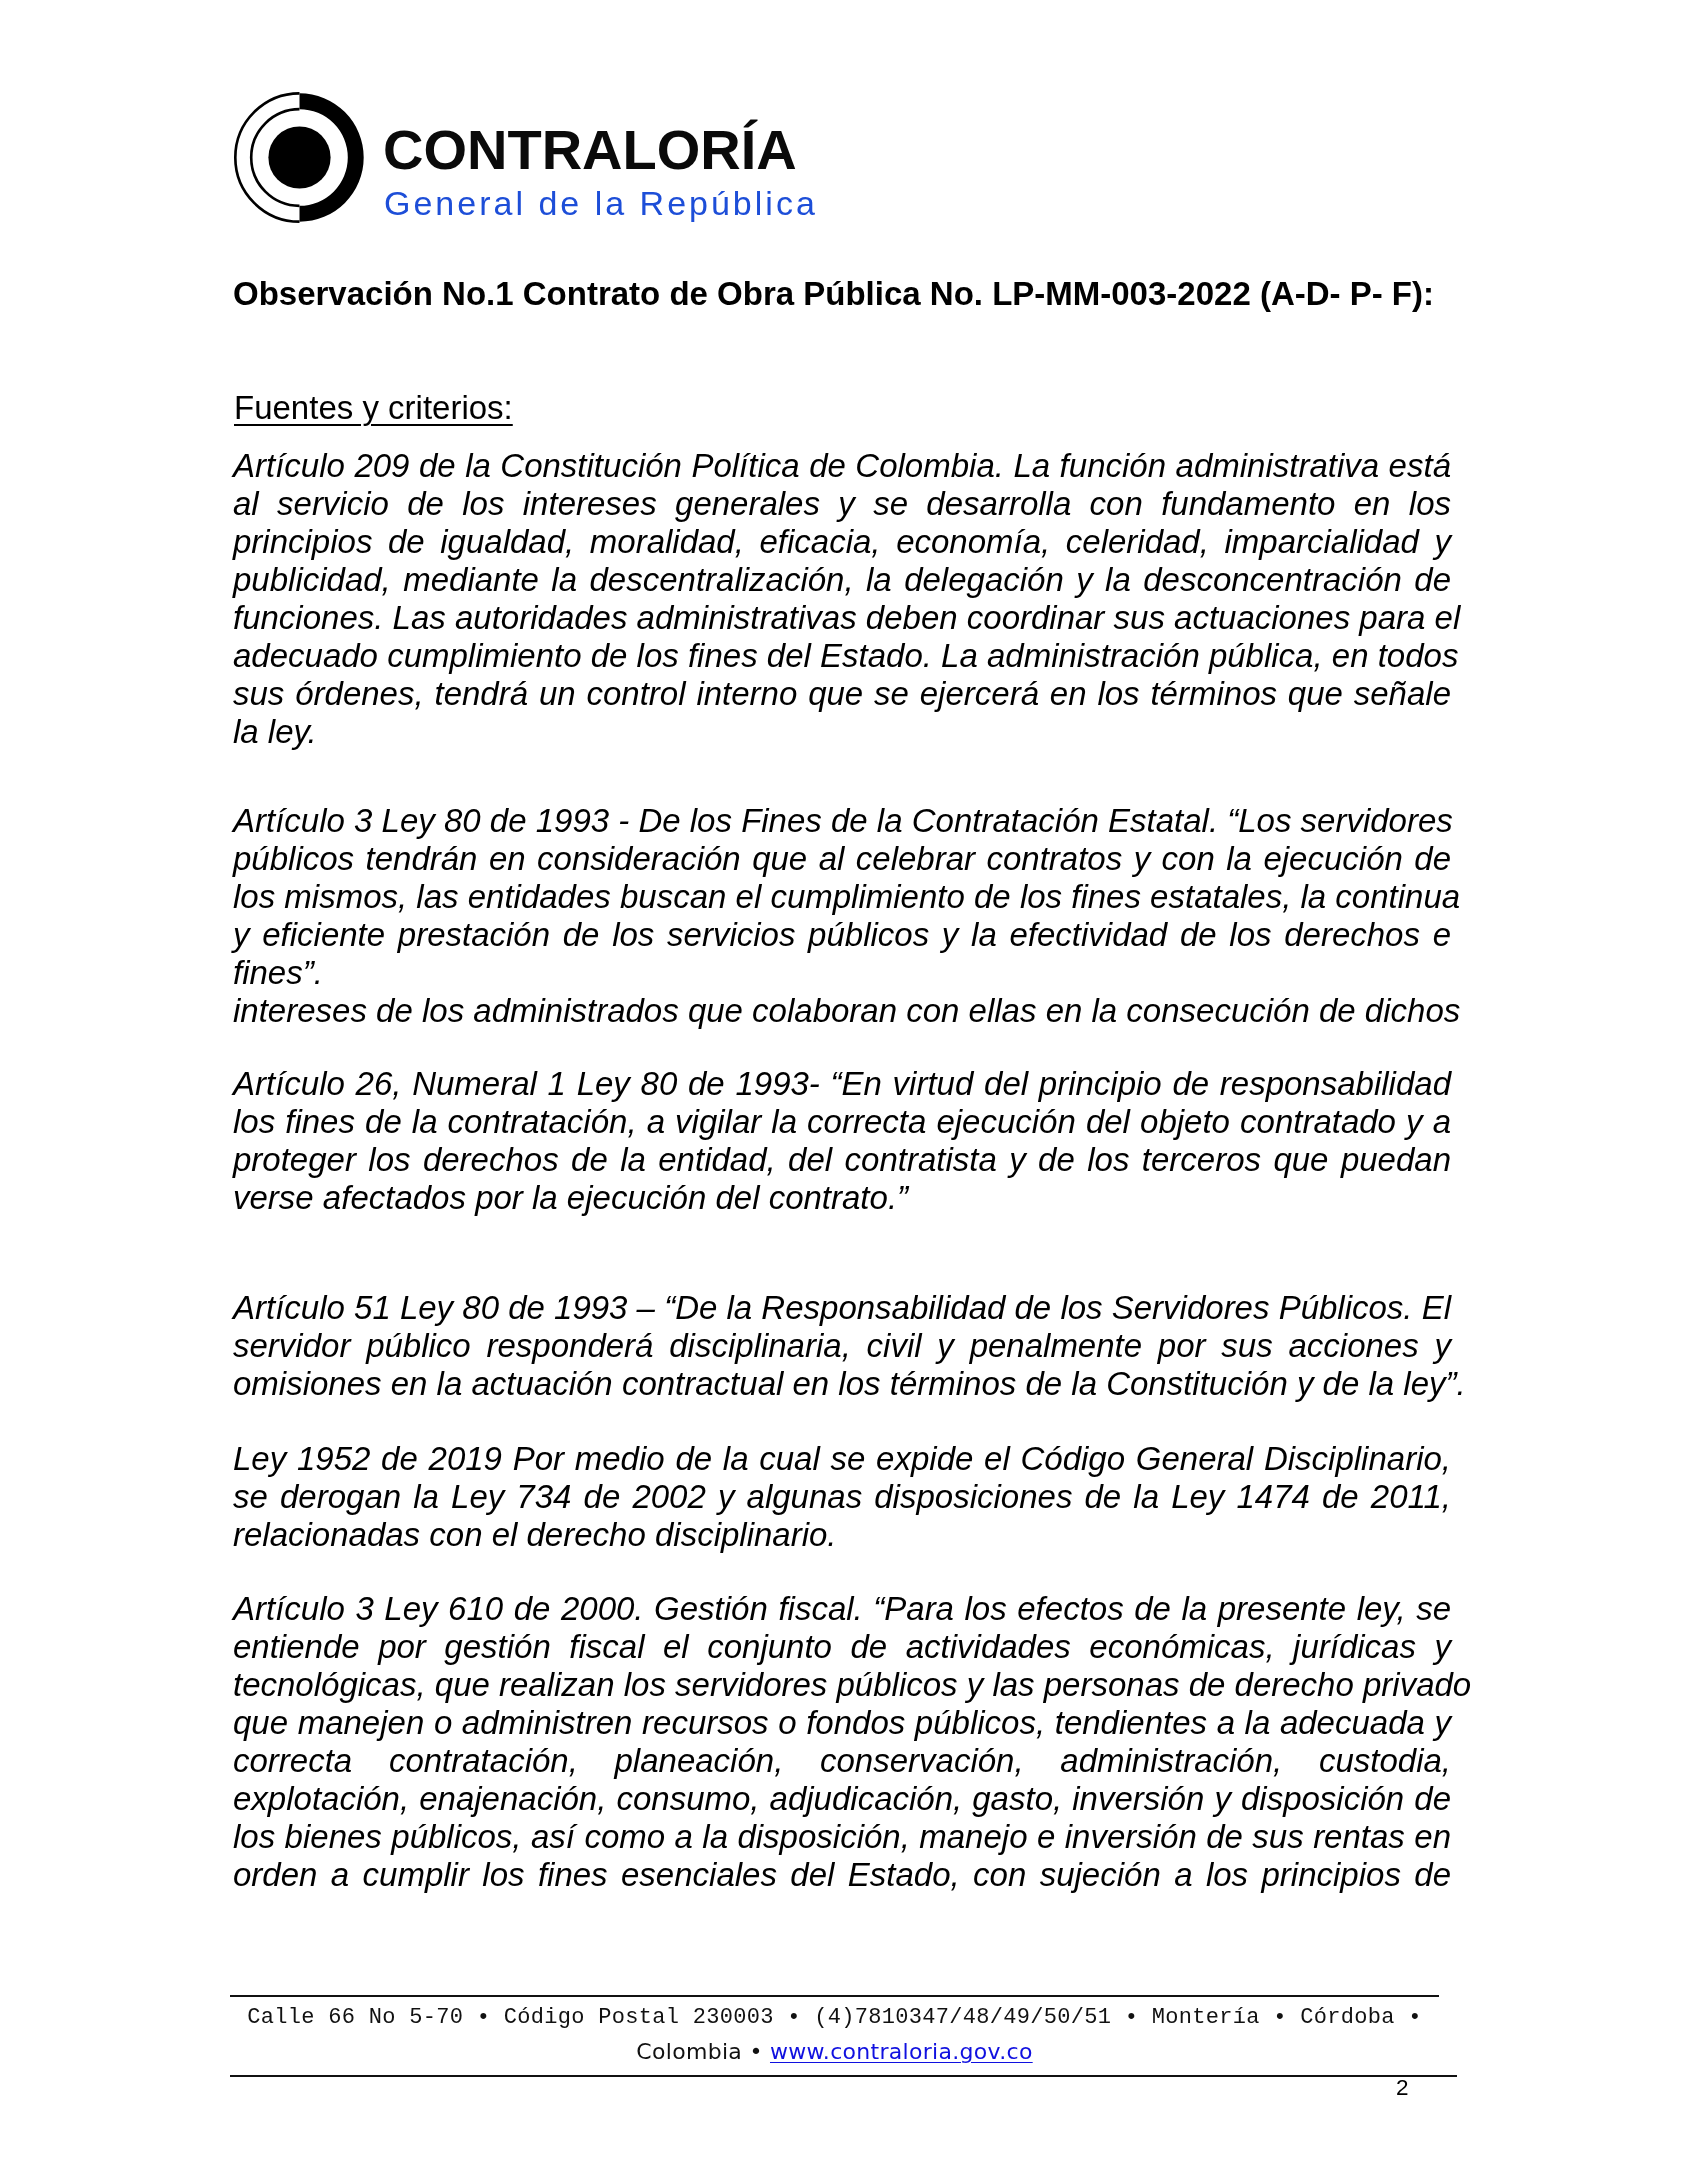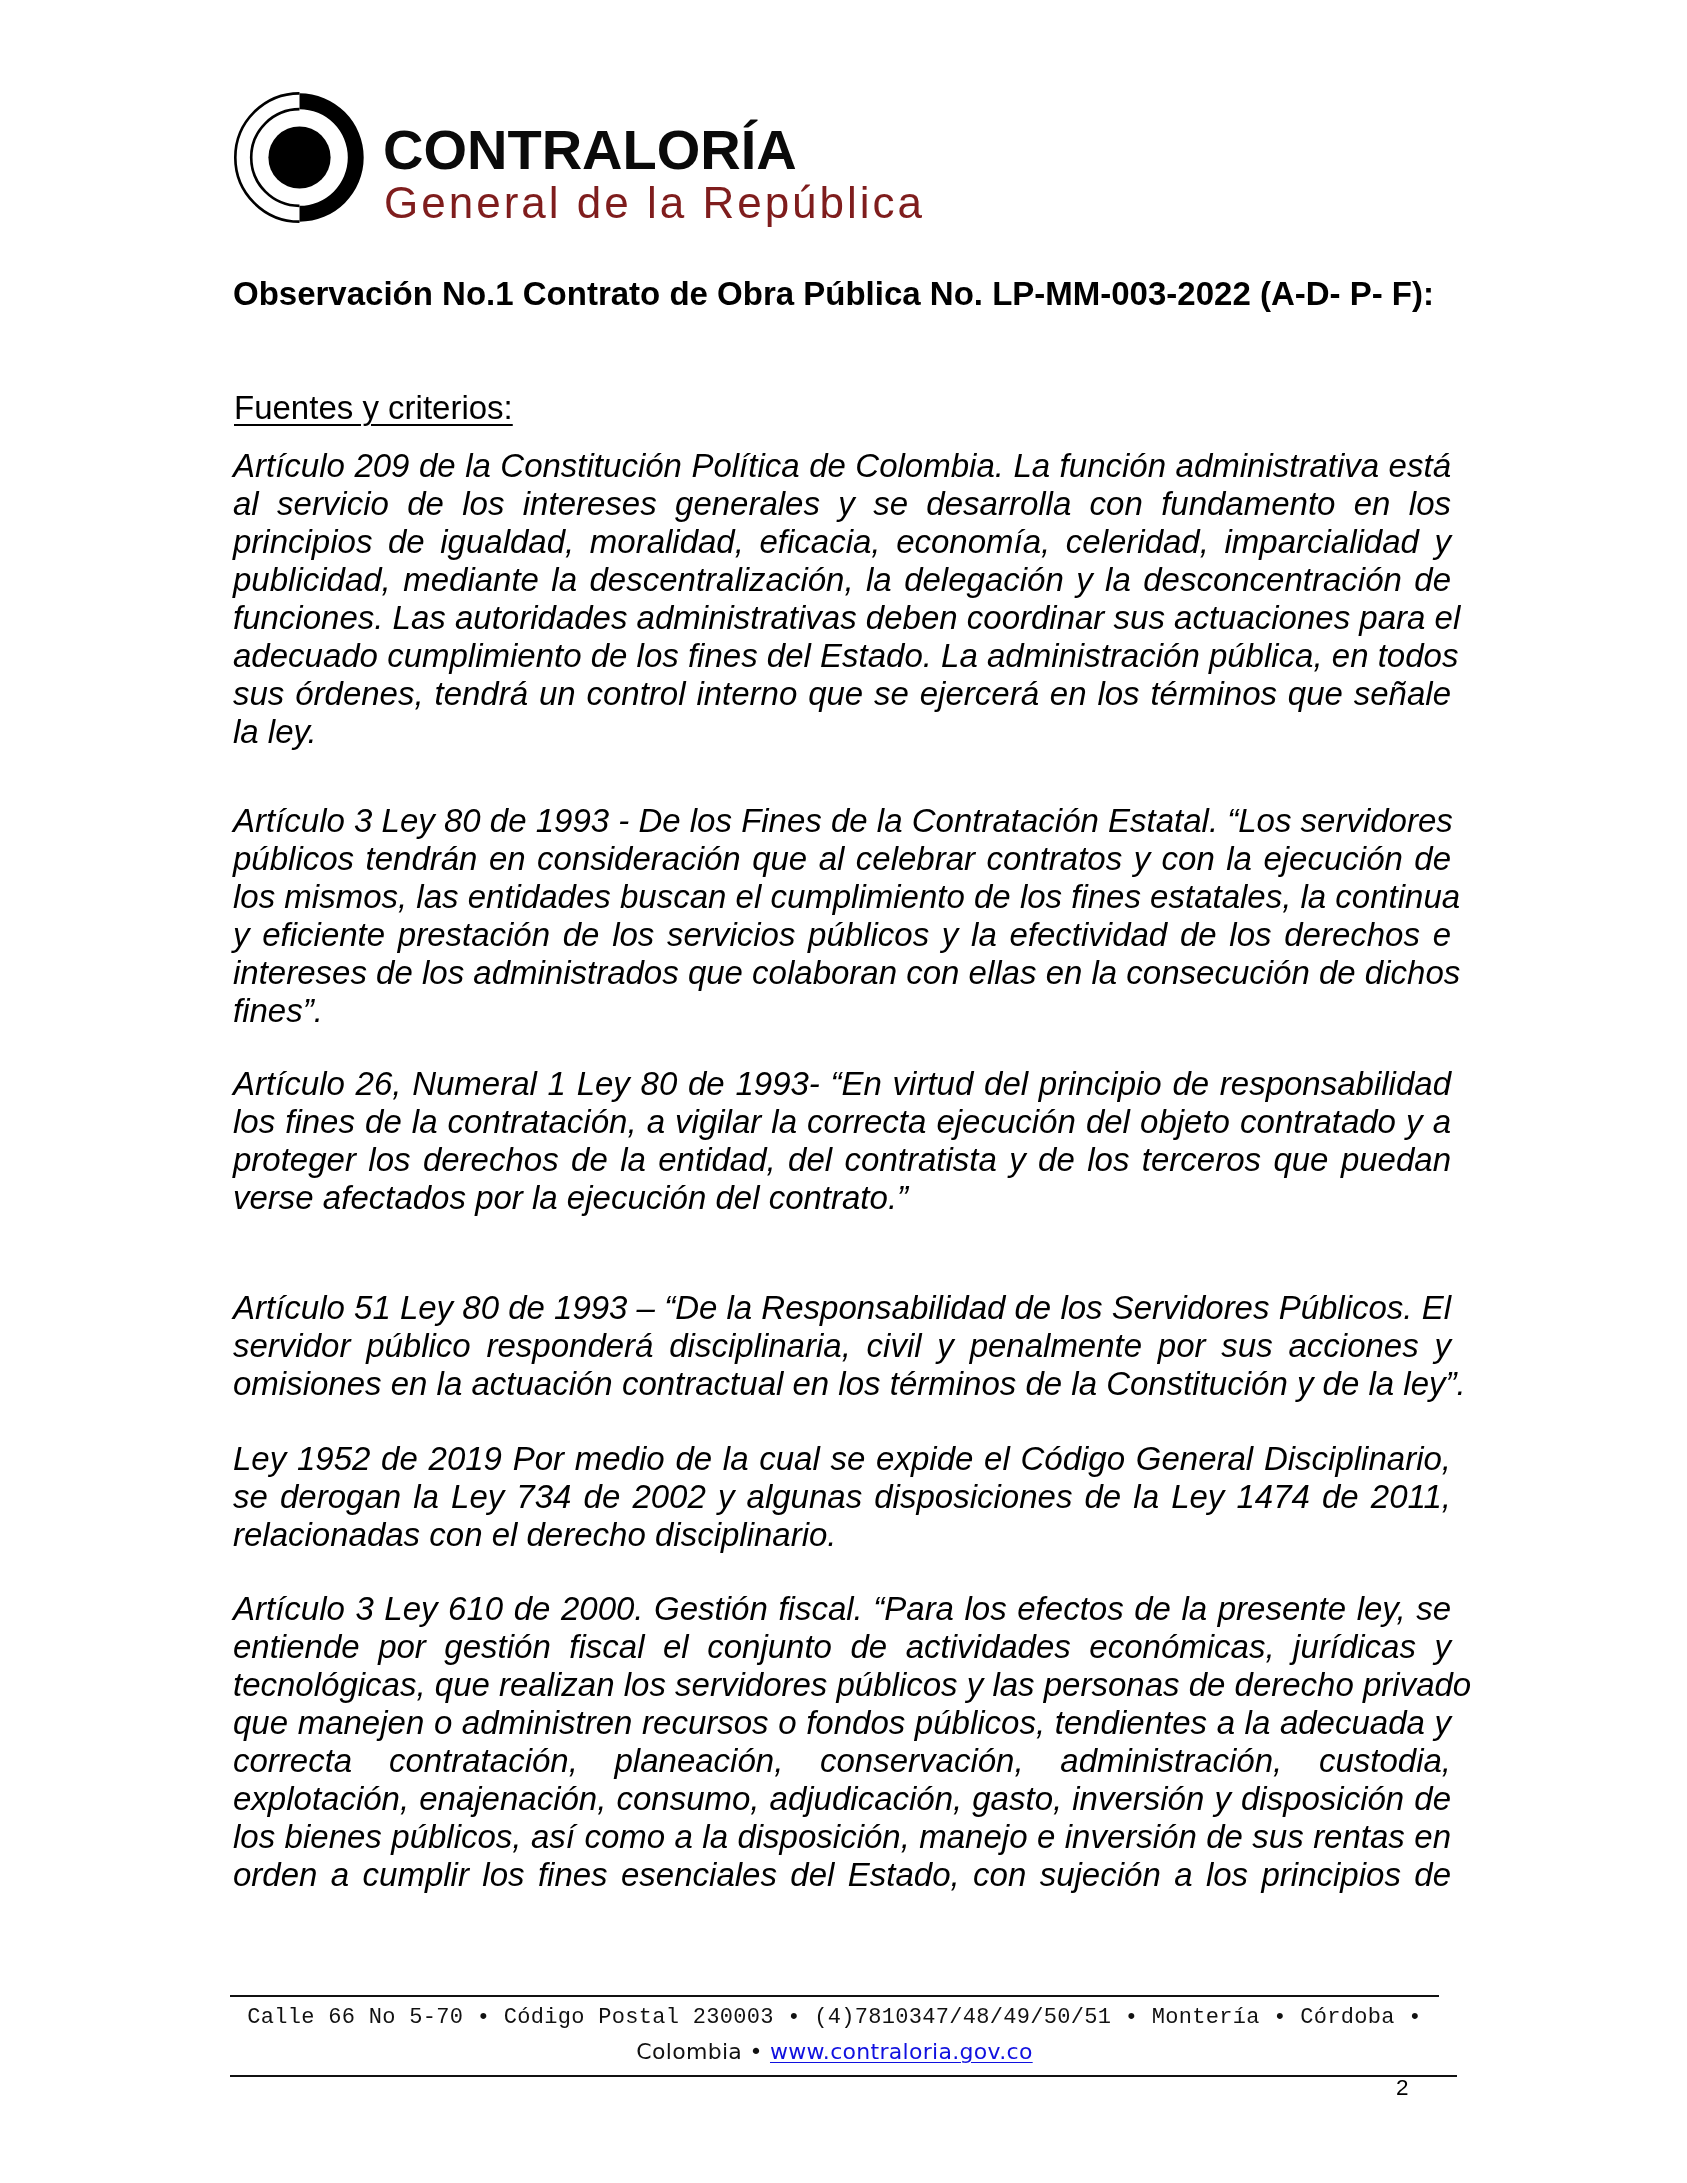--- a/index.html
+++ b/index.html
@@ -1,20 +1,20 @@
 <!DOCTYPE html>
 <html style="font-size:10.6px"><head>
 <meta charset="utf-8">
 <style>
   html, body { margin: 0; padding: 0; background: #ffffff; }
   body { width: 1687px; height: 2183px; position: relative; overflow: hidden; color: #000; }
   .abs { position: absolute; }
   #logo-mark { left: 232px; top: 90px; width: 135px; height: 135px; }
   .brand-name { left: 383px; top: 117px; font-family: "Liberation Sans", sans-serif; font-weight: bold; font-size: 56px; line-height: 66px; letter-spacing: 0px; white-space: nowrap; color: #0a0a0a; }
-  .brand-sub { left: 384px; top: 183px; font-family: "Liberation Sans", sans-serif; font-weight: normal; font-size: 44px; line-height: 40px; letter-spacing: 3px; white-space: nowrap; color: #7f1d1d; }
+  .brand-sub { left: 384px; top: 183px; font-family: "Liberation Sans", sans-serif; font-weight: normal; font-size: 34px; line-height: 40px; letter-spacing: 3px; white-space: nowrap; color: #1d4ed8; }
   .doc-title { left: 233px; top: 275px; font-family: "Liberation Sans", sans-serif; font-weight: bold; font-size: 33px; line-height: 38px; white-space: nowrap; text-align: right; }
   .section-heading { left: 234px; top: 389px; font-family: "Liberation Sans", sans-serif; font-size: 33px; line-height: 38px; white-space: nowrap; text-decoration: underline; text-decoration-thickness: 2px; text-underline-offset: 4.6px; }
   .para { left: 233px; width: 1218px; font-family: "Liberation Sans", sans-serif; font-style: italic; font-size: 33px; line-height: 38px; }
   .para .line { display: block; height: 38px; white-space: nowrap; text-align: justify; text-align-last: justify; overflow: visible; }
   .para .line.last { text-align-last: left; }
   .rule { height: 0; border-top: 2px solid #111; }
   .footer-line { left: 230px; width: 1209px; text-align: center; font-family: "DejaVu Sans", sans-serif; font-size: 22px; line-height: 26.5px; white-space: nowrap; color: #111; letter-spacing: 0.3px; }
   .footer-link { color: #1010e0; text-decoration: underline; text-decoration-thickness: 1.3px; text-underline-offset: 2.6px; }
   .page-number { left: 1396px; top: 2075px; font-family: "Liberation Sans", sans-serif; font-size: 22.5px; line-height: 26.5px; }
 </style>
@@ -48,22 +48,22 @@
   <span class="line">adecuado cumplimiento de los fines del Estado. La administración pública, en todos</span>
   <span class="line">sus órdenes, tendrá un control interno que se ejercerá en los términos que señale</span>
   <span class="line last">la ley.</span>
 </div>
 
 <div class="abs para" style="top:802px">
   <span class="line">Artículo 3 Ley 80 de 1993 - De los Fines de la Contratación Estatal. “Los servidores</span>
   <span class="line">públicos tendrán en consideración que al celebrar contratos y con la ejecución de</span>
   <span class="line">los mismos, las entidades buscan el cumplimiento de los fines estatales, la continua</span>
   <span class="line">y eficiente prestación de los servicios públicos y la efectividad de los derechos e</span>
+  <span class="line last">fines”.</span>
   <span class="line">intereses de los administrados que colaboran con ellas en la consecución de dichos</span>
-  <span class="line last">fines”.</span>
 </div>
 
 <div class="abs para" style="top:1065px">
   <span class="line">Artículo 26, Numeral 1 Ley 80 de 1993- “En virtud del principio de responsabilidad</span>
   <span class="line">los fines de la contratación, a vigilar la correcta ejecución del objeto contratado y a</span>
   <span class="line">proteger los derechos de la entidad, del contratista y de los terceros que puedan</span>
   <span class="line last">verse afectados por la ejecución del contrato.”</span>
 </div>
 
 <div class="abs para" style="top:1289px">

